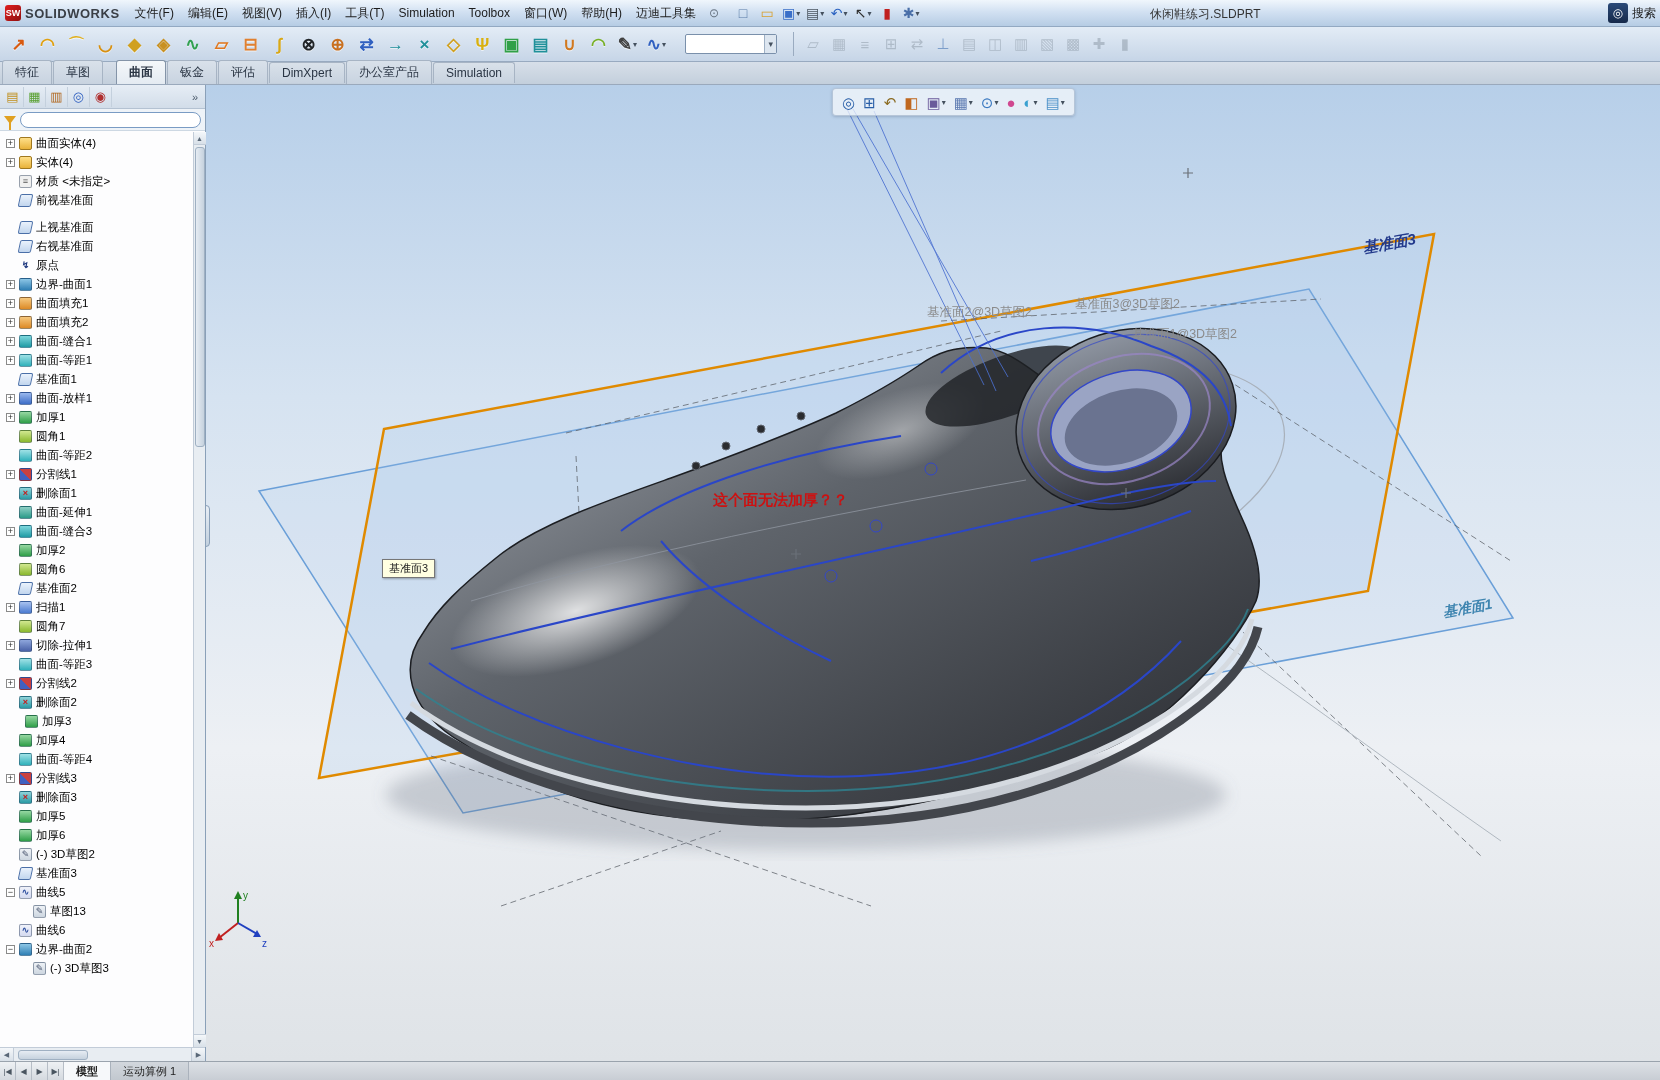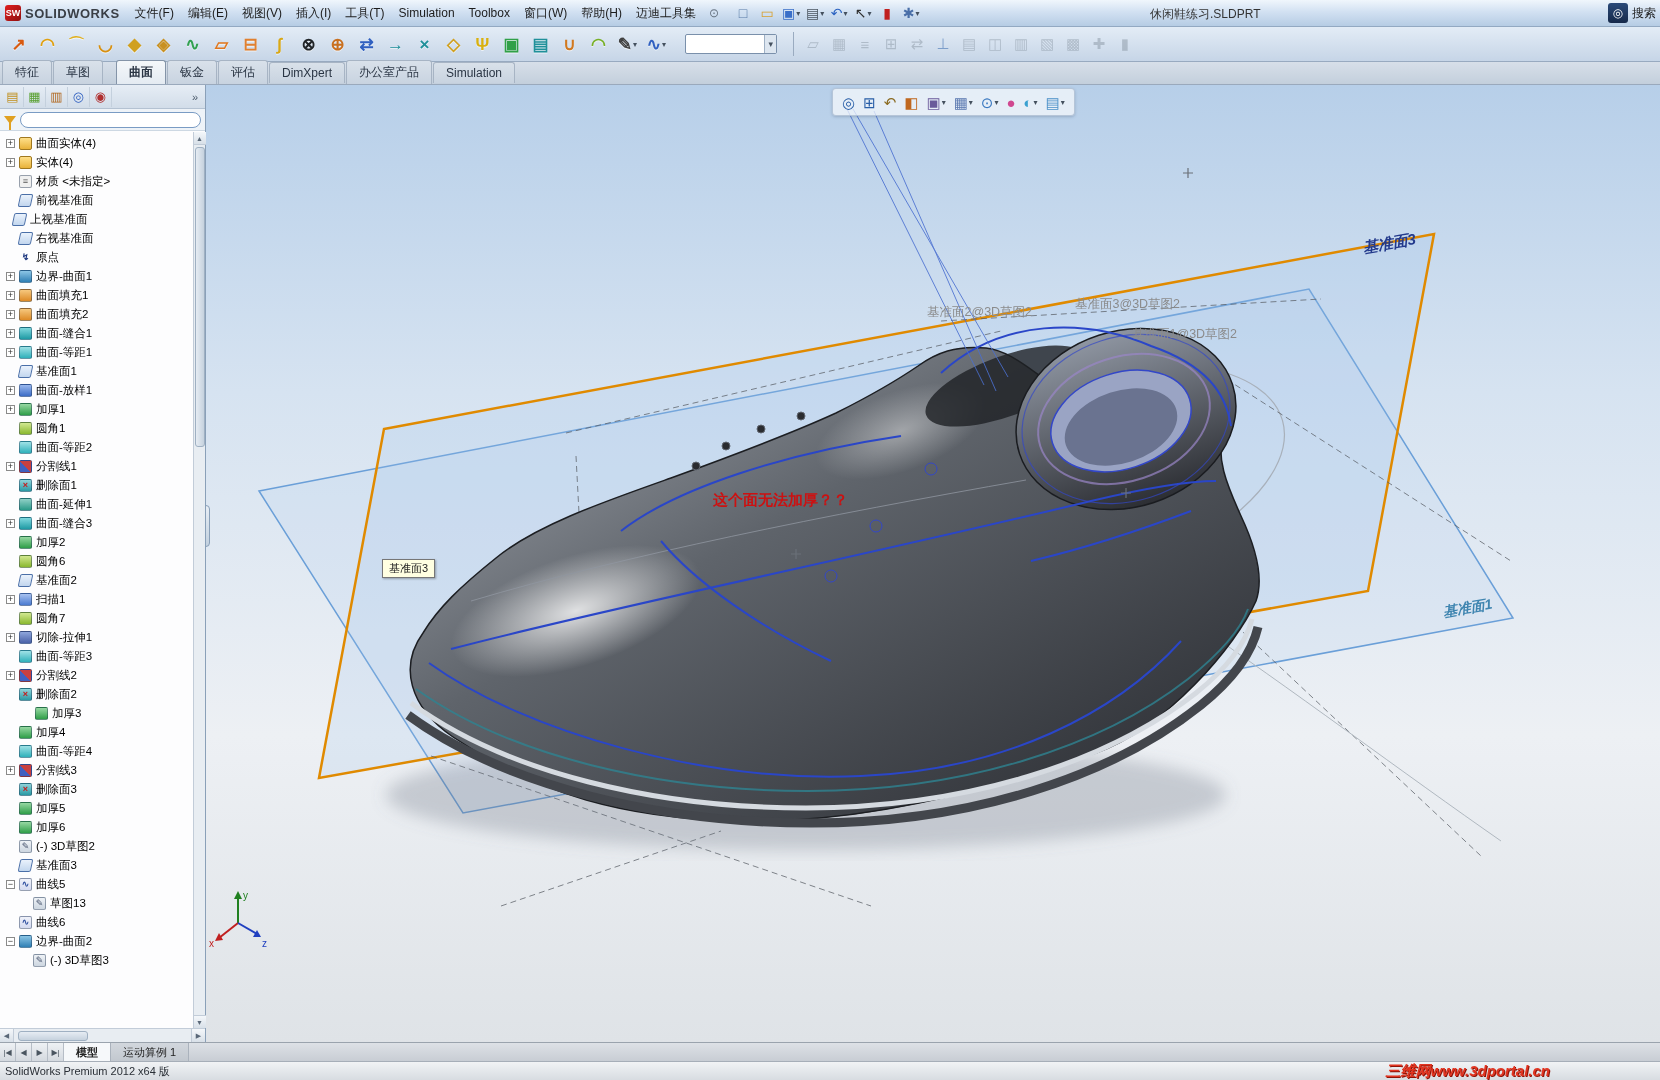--- a/index.html
+++ b/index.html
@@ -343,21 +343,21 @@
           <div class="trow" style="padding-left: 6px;">
             <span class="texp none"></span>
             <span class="ti ti-material"></span>
             <span class="tlabel">材质 &lt;未指定&gt;</span>
           </div>
           <div class="trow" style="padding-left: 6px;">
             <span class="texp none"></span>
             <span class="ti ti-plane"></span>
             <span class="tlabel">前视基准面</span>
           </div>
-          <div class="trow" style="">
+          <div class="trow" style="padding-left: 6px; margin-top: 8px;">
             <span class="texp none"></span>
             <span class="ti ti-plane"></span>
             <span class="tlabel">上视基准面</span>
           </div>
           <div class="trow" style="padding-left: 6px;">
             <span class="texp none"></span>
             <span class="ti ti-plane"></span>
             <span class="tlabel">右视基准面</span>
           </div>
           <div class="trow" style="padding-left: 6px;">
@@ -473,21 +473,21 @@
           <div class="trow" style="padding-left: 6px;">
             <span class="texp">+</span>
             <span class="ti ti-split-line"></span>
             <span class="tlabel">分割线2</span>
           </div>
           <div class="trow" style="padding-left: 6px;">
             <span class="texp none"></span>
             <span class="ti ti-delete-face"></span>
             <span class="tlabel">删除面2</span>
           </div>
-          <div class="trow" style="padding-left: 22px;">
+          <div class="trow" style="padding-left: 12px;">
             <span class="texp none"></span>
             <span class="ti ti-thicken"></span>
             <span class="tlabel">加厚3</span>
           </div>
           <div class="trow" style="padding-left: 6px;">
             <span class="texp none"></span>
             <span class="ti ti-thicken"></span>
             <span class="tlabel">加厚4</span>
           </div>
           <div class="trow" style="padding-left: 6px;">
@@ -727,18 +727,14 @@
         <span class="bt-nav">◀</span>
         <span class="bt-nav">▶</span>
         <span class="bt-nav">▶|</span>
       </span>
     <span id="bottom-tabs" style="display:flex;">
         <span class="btab active">模型</span>
         <span class="btab">运动算例 1</span>
       </span>
   </div>
 
-  <div class="statusbar">
-    <span class="status-text">SolidWorks Premium 2012 x64 版</span>
-    <span class="watermark">三维网www.3dportal.cn</span>
-  </div>
 
 </div>
 
 </body></html>

